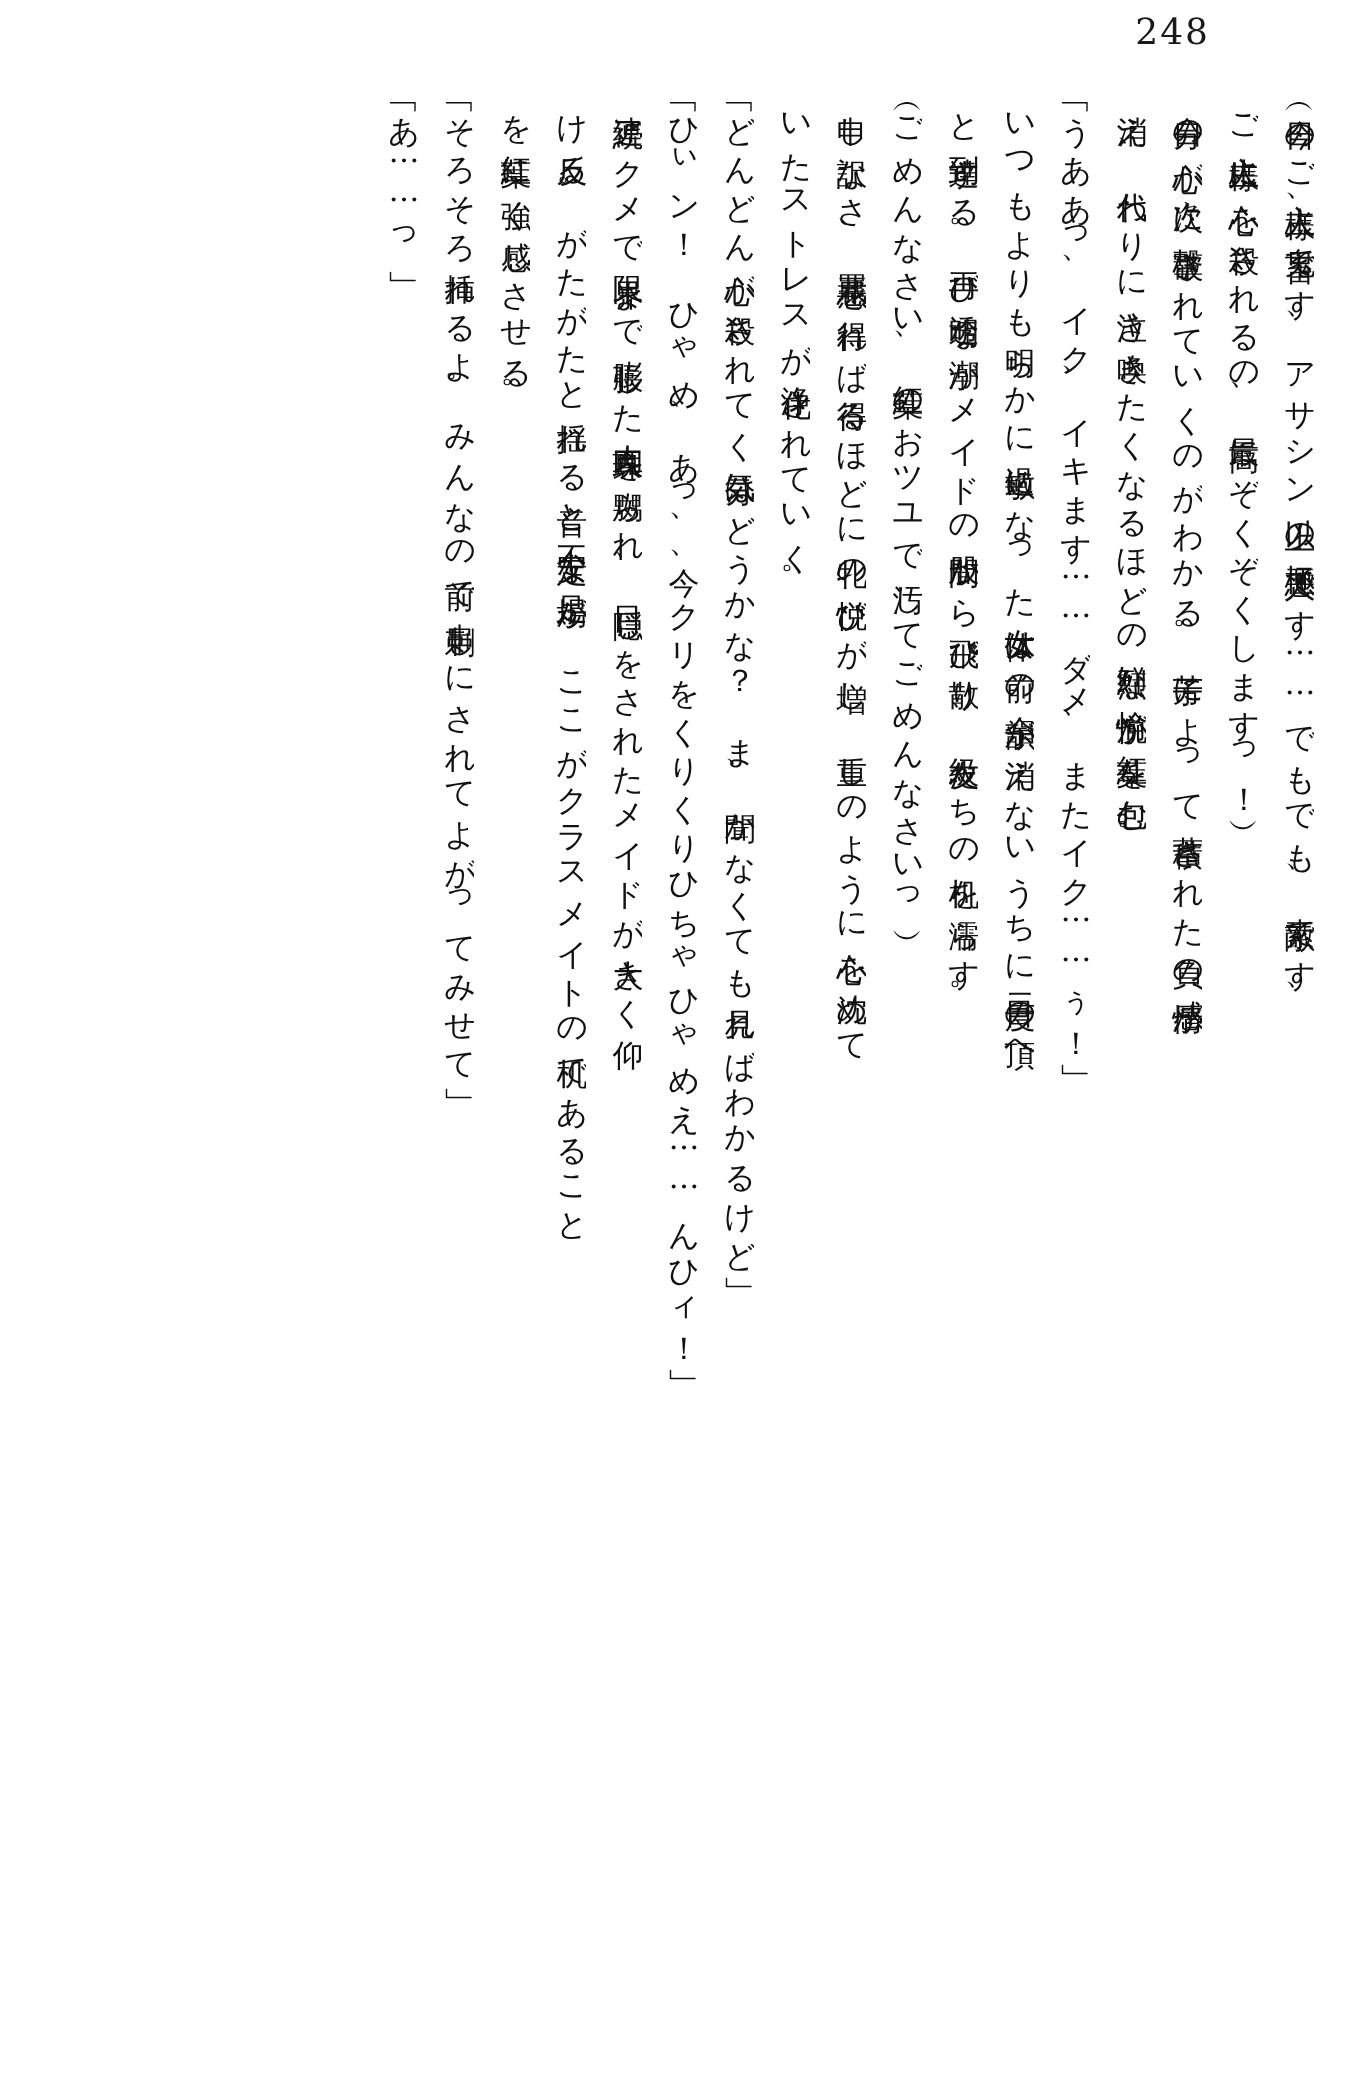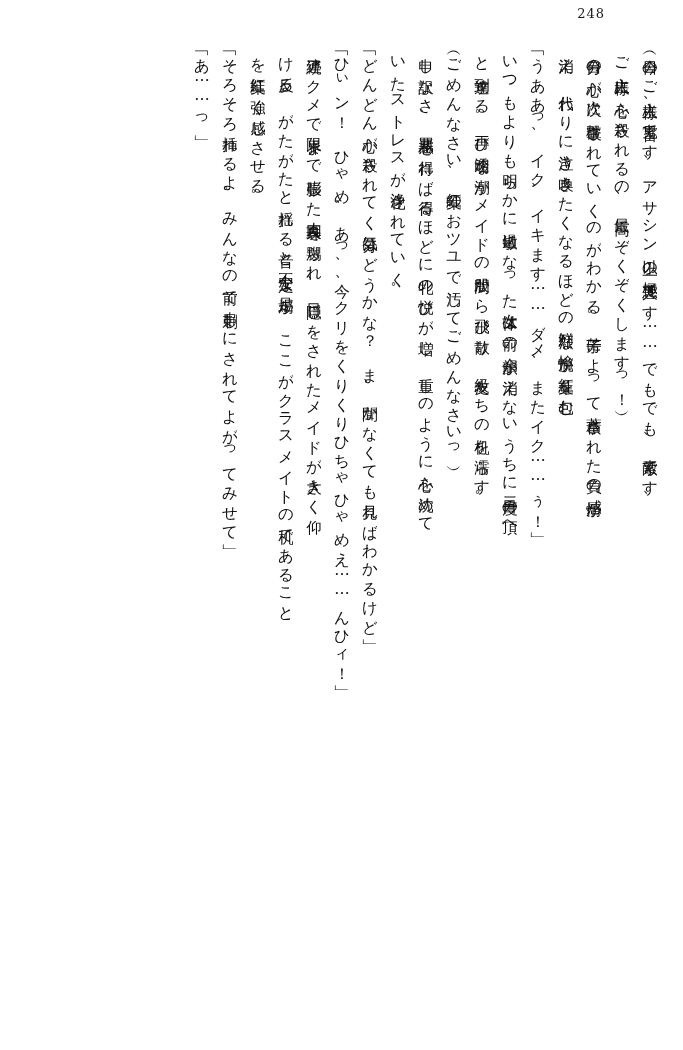--- a/index.html
+++ b/index.html
@@ -18,21 +18,21 @@
     position: relative;
     width: 683px;
     height: 1050px;
     box-sizing: border-box;
     background: #fff;
   }
   .page-number {
     position: absolute;
     top: 6px;
     right: 78px;
-    font-size: 13px;
+    font-size: 18px;
     letter-spacing: 1px;
     color: #1a1a1a;
     font-family: "DejaVu Serif", "Liberation Serif", serif;
   }
   .body-area {
     position: absolute;
     top: 46px;
     left: 28px;
     right: 26px;
     bottom: 30px;

